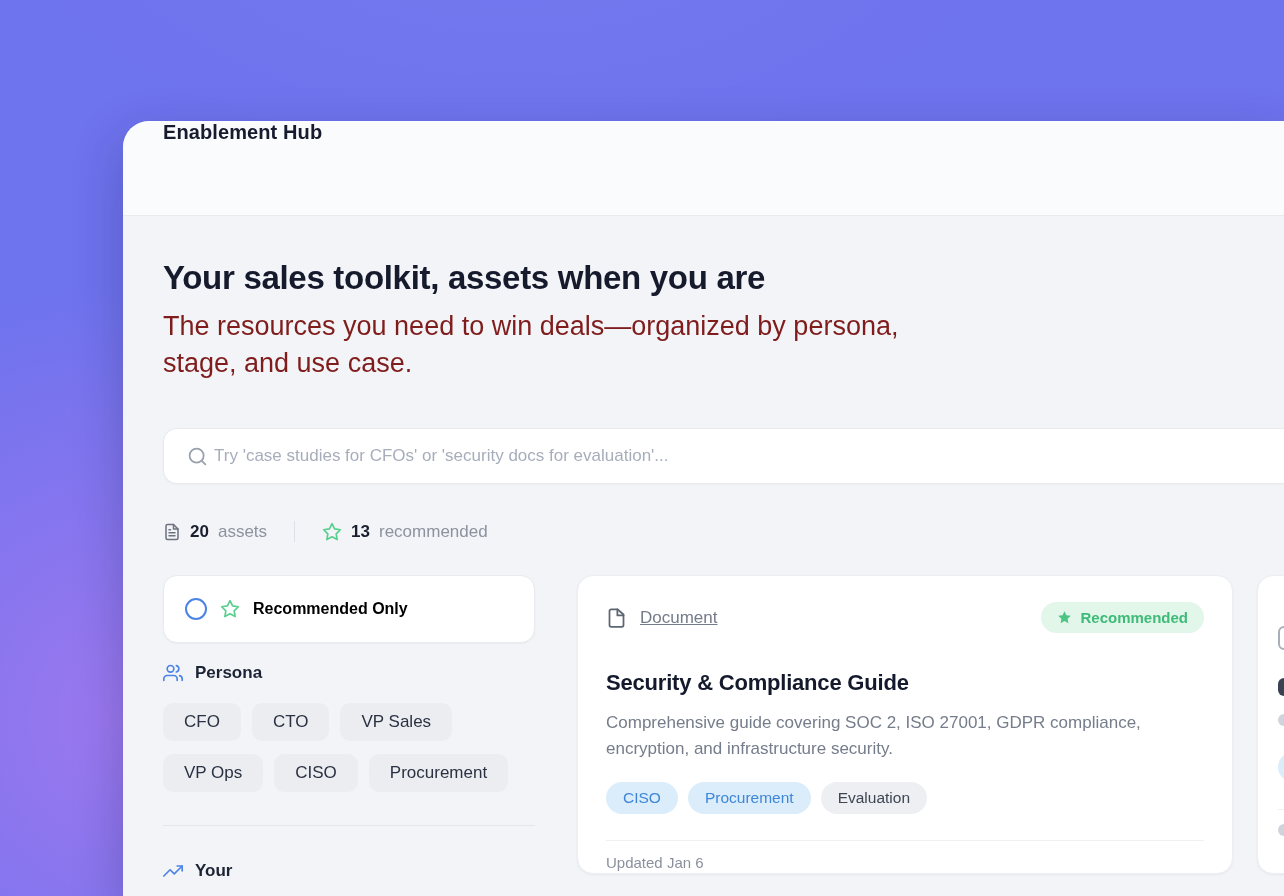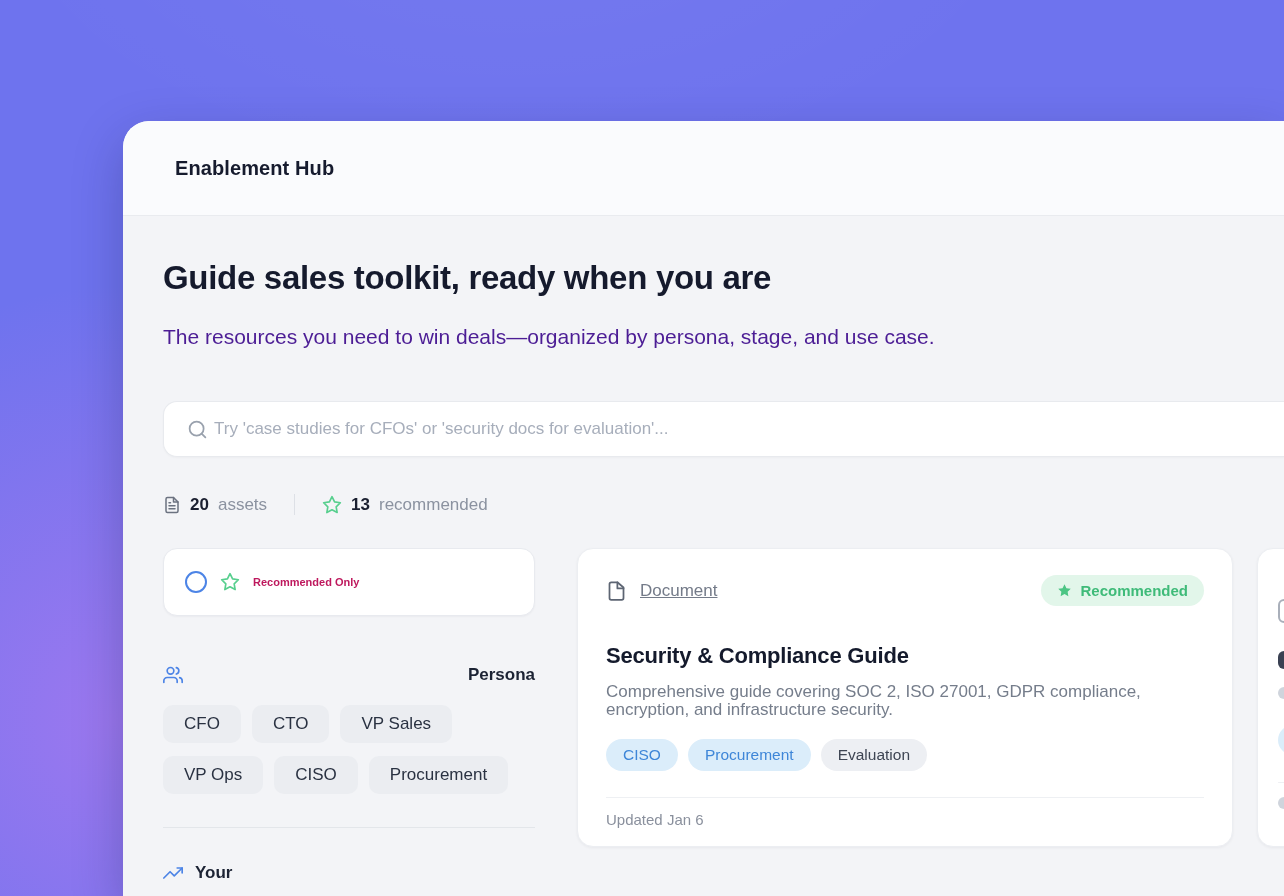--- a/index.html
+++ b/index.html
@@ -21,44 +21,44 @@
     border-radius: 26px 0 0 0;
     box-shadow: 0 18px 50px rgba(25, 28, 80, 0.28);
     overflow: hidden;
   }
   .page-header {
     height: 95px;
     background: #fafbfd;
     border-bottom: 1px solid #e9ebef;
     border-radius: 26px 0 0 0;
     display: flex;
-    align-items: center;
-    padding-left: 52px;
+    align-items: flex-start;
+    padding-left: 40px;
   }
   .app-title {
     font-size: 20px;
     font-weight: 700;
     color: #161b2e;
     letter-spacing: 0.1px;
   }
   .page-body { padding-left: 40px; }
 
   h1 {
     margin-top: 42px;
     font-size: 33px;
     line-height: 40px;
     font-weight: 800;
     letter-spacing: -0.3px;
     color: #151a2d;
   }
   .subtitle {
-    margin-top: 20px;
-    font-size: 21px;
+    margin-top: 10px;
+    font-size: 27px;
     line-height: 37px;
-    color: #4c1d95;
+    color: #7f1d1d;
     max-width: 815px;
   }
 
   
   .search-bar {
     margin-top: 46px;
     height: 56px;
     background: #ffffff;
     border: 1px solid #e8eaee;
     border-right: none;
@@ -109,31 +109,31 @@
     gap: 13px;
     box-shadow: 0 1px 2px rgba(16,24,40,0.04);
     cursor: pointer;
   }
   .radio {
     width: 22px; height: 22px;
     border: 2px solid #4c84e6;
     border-radius: 50%;
     flex: 0 0 auto;
   }
-  .toggle-label { font-size: 11px; font-weight: 600; color: #be185d; }
+  .toggle-label { font-size: 16px; font-weight: 600; color: #000000; }
 
   .filter-header {
     display: flex;
     align-items: center;
     gap: 12px;
     font-size: 17px;
     font-weight: 700;
     color: #1c2334;
   }
-  .filter-header.persona { margin-top: 49px; justify-content: space-between; }
+  .filter-header.persona { margin-top: 20px; }
   .filter-header.stage { margin-top: 35px; }
 
   .chips {
     margin-top: 20px;
     display: flex;
     flex-wrap: wrap;
     gap: 13px 11px;
   }
   .chip {
     font-family: "Liberation Sans", sans-serif;
@@ -165,21 +165,21 @@
   .badge {
     display: flex; align-items: center; gap: 8px;
     background: #e2f6ea;
     color: #3fbb79;
     font-size: 15px;
     font-weight: 600;
     padding: 7px 16px;
     border-radius: 999px;
   }
   .asset-card h2 { margin-top: 37px; font-size: 22px; font-weight: 700; color: #141a2c; letter-spacing: -0.2px; }
-  .desc { margin-top: 14px; font-size: 17px; line-height: 18px; color: #757d8b; max-width: 590px; }
+  .desc { margin-top: 14px; font-size: 17px; line-height: 26px; color: #757d8b; max-width: 590px; }
   .tags { margin-top: 20px; display: flex; gap: 10px; }
   .tag { font-size: 15.5px; padding: 7px 17px; border-radius: 999px; }
   .tag.blue { background: #dbedfa; color: #3e86d8; }
   .tag.gray { background: #edeff3; color: #3e4553; }
   .card-divider { margin-top: 26px; border-top: 1px solid #eef0f3; }
   .card-footer { padding: 13px 0; font-size: 15px; color: #8a909d; }
 
   
   .asset-card.skeleton { padding: 26px 20px 0; }
   .ph { border-radius: 6px; }
@@ -196,21 +196,21 @@
 <body>
 
 <div class="page">
 
   <header class="page-header">
     <div class="app-title">Enablement Hub</div>
   </header>
 
   <div class="page-body">
 
-    <h1>Guide sales toolkit, ready when you are</h1>
+    <h1>Your sales toolkit, assets when you are</h1>
     <p class="subtitle">The resources you need to win deals—organized by persona, stage, and use case.</p>
 
     <div class="search-bar">
       <span>
         <svg width="21" height="21" viewBox="0 0 24 24" fill="none" stroke="#99a1ad" stroke-width="2" stroke-linecap="round" stroke-linejoin="round">
             <circle cx="11" cy="11" r="8"></circle>
             <line x1="21" y1="21" x2="16.65" y2="16.65"></line>
           </svg>
       </span>
       <input type="text" placeholder="Try 'case studies for CFOs' or 'security docs for evaluation'..." style="">

